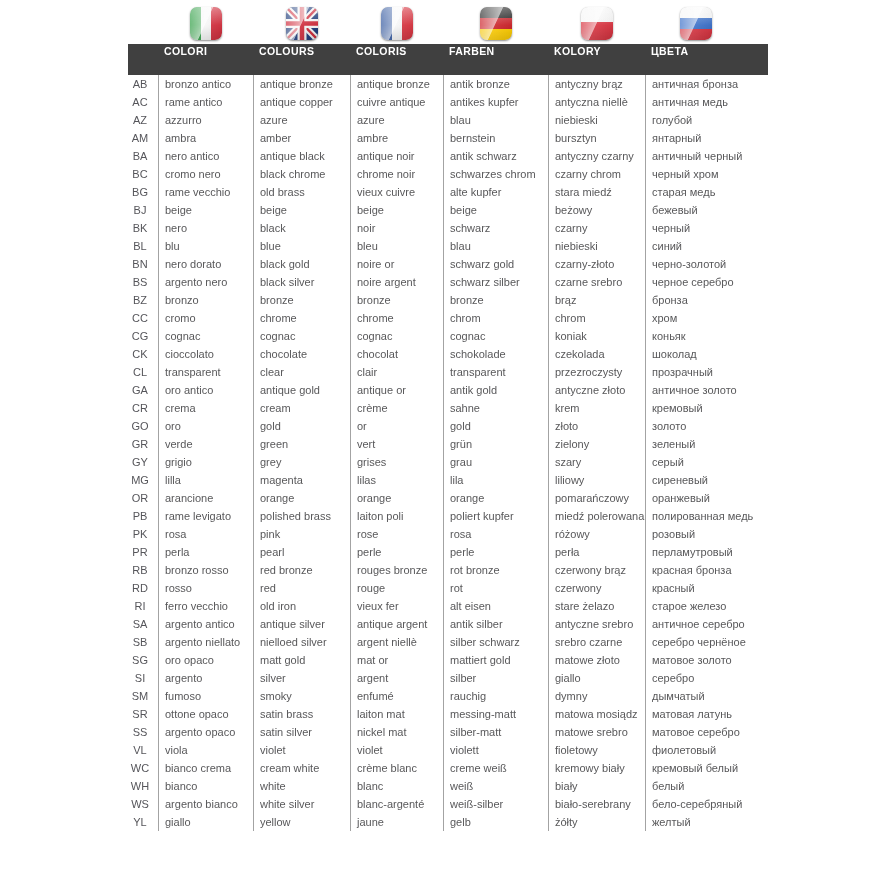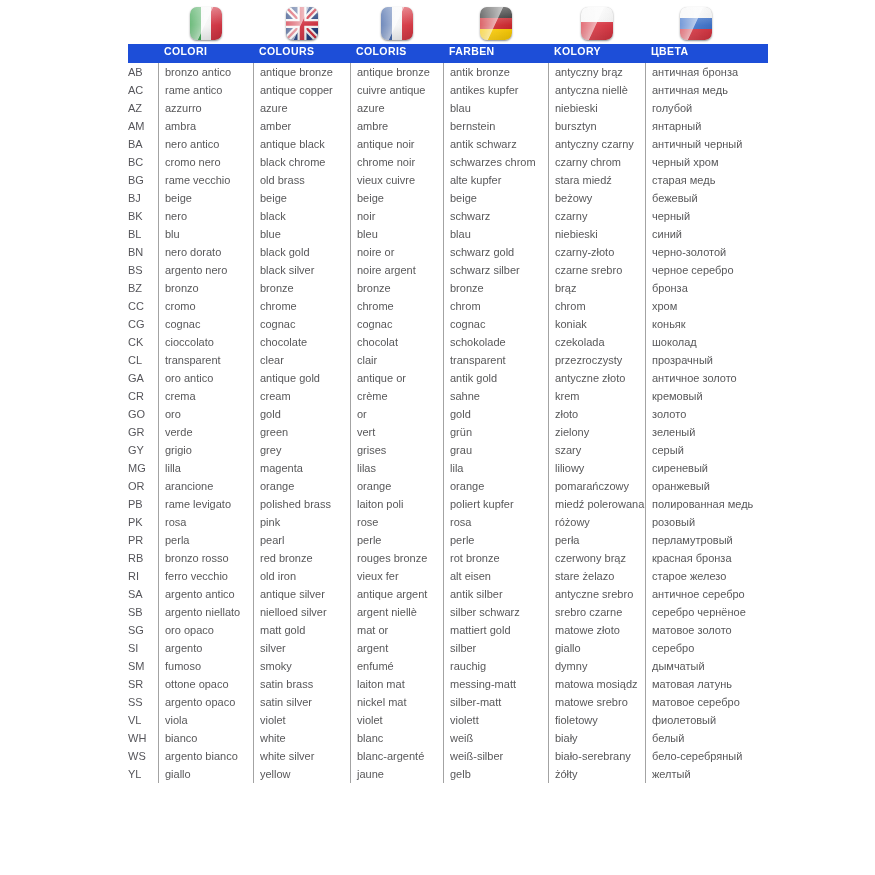--- a/index.html
+++ b/index.html
@@ -23,34 +23,34 @@
   .flag svg{display:block;border-radius:7px;}
   .flag::after{
     content:"";position:absolute;inset:0;border-radius:7px;
     background:
       linear-gradient(115deg, rgba(255,255,255,.12) 0%, rgba(255,255,255,.50) 38%,
         rgba(255,255,255,.62) 48%, rgba(255,255,255,.10) 50%, rgba(0,0,0,.05) 100%),
       linear-gradient(180deg, rgba(255,255,255,.35) 0%, rgba(255,255,255,0) 55%, rgba(0,0,0,.10) 100%);
   }
 
   
-  .thead{background:#1d4ed8;height:19px;}
+  .thead{background:#404040;height:31px;}
   .th{
     color:#fff;font-size:10.5px;font-weight:bold;line-height:15px;
     padding-left:6px;letter-spacing:.4px;white-space:nowrap;
   }
 
   
   .tr{height:18px;}
   .td{
     font-size:11px;color:#58585a;line-height:18px;height:18px;
     white-space:nowrap;overflow:visible;padding-left:6px;
   }
   .td.lang{border-left:1px solid #a3a3a3;}
-  .td.code{text-align:left;padding-left:0;padding-right:6px;color:#55555a;}
+  .td.code{text-align:center;padding-left:0;padding-right:6px;color:#55555a;}
 </style>
 </head>
 <body>
 
 <div class="sheet">
 
   <div class="grid-row flags">
     <div class="flag-cell"></div>
     <div class="flag-cell">
       <span class="flag">
@@ -426,20 +426,29 @@
     <div class="grid-row tr">
       <div class="td code">RB</div>
       <div class="td lang">bronzo rosso</div>
       <div class="td lang">red bronze</div>
       <div class="td lang">rouges bronze</div>
       <div class="td lang">rot bronze</div>
       <div class="td lang">czerwony brąz</div>
       <div class="td lang">красная бронза</div>
     </div>
 
+    <div class="grid-row tr">
+      <div class="td code">RD</div>
+      <div class="td lang">rosso</div>
+      <div class="td lang">red</div>
+      <div class="td lang">rouge</div>
+      <div class="td lang">rot</div>
+      <div class="td lang">czerwony</div>
+      <div class="td lang">красный</div>
+    </div>
 
     <div class="grid-row tr">
       <div class="td code">RI</div>
       <div class="td lang">ferro vecchio</div>
       <div class="td lang">old iron</div>
       <div class="td lang">vieux fer</div>
       <div class="td lang">alt eisen</div>
       <div class="td lang">stare żelazo</div>
       <div class="td lang">старое железо</div>
     </div>
@@ -518,20 +527,29 @@
       <div class="td code">VL</div>
       <div class="td lang">viola</div>
       <div class="td lang">violet</div>
       <div class="td lang">violet</div>
       <div class="td lang">violett</div>
       <div class="td lang">fioletowy</div>
       <div class="td lang">фиолетовый</div>
     </div>
 
 
+    <div class="grid-row tr">
+      <div class="td code">WC</div>
+      <div class="td lang">bianco crema</div>
+      <div class="td lang">cream white</div>
+      <div class="td lang">crème blanc</div>
+      <div class="td lang">creme weiß</div>
+      <div class="td lang">kremowy biały</div>
+      <div class="td lang">кремовый белый</div>
+    </div>
 
 
     <div class="grid-row tr">
       <div class="td code">WH</div>
       <div class="td lang">bianco</div>
       <div class="td lang">white</div>
       <div class="td lang">blanc</div>
       <div class="td lang">weiß</div>
       <div class="td lang">biały</div>
       <div class="td lang">белый</div>

